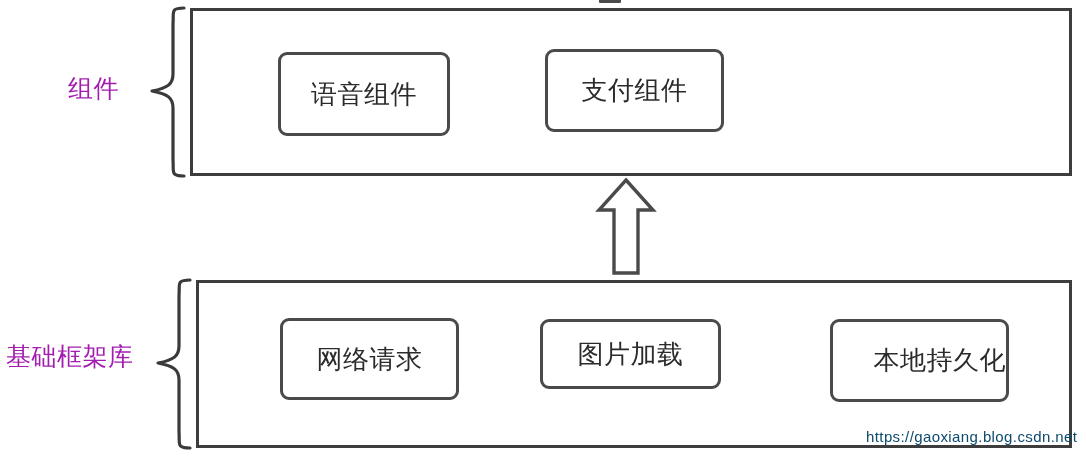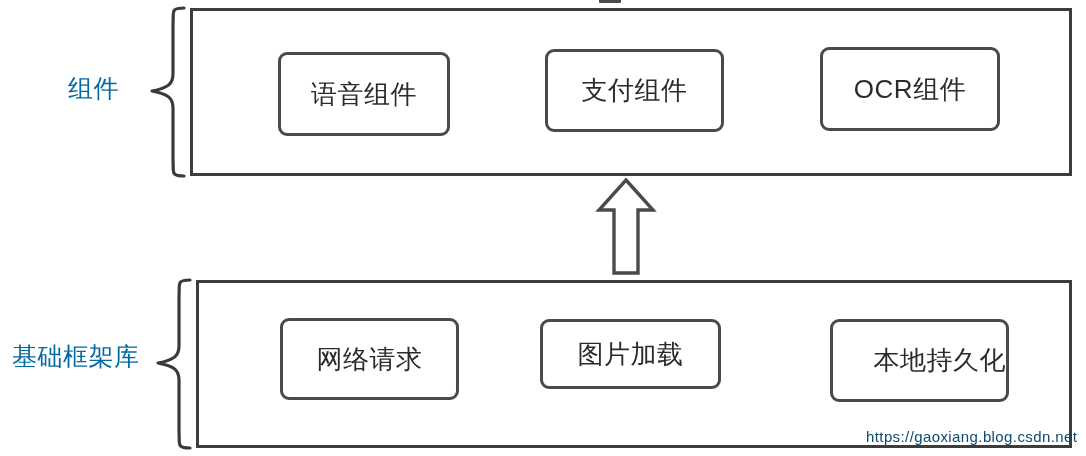--- a/index.html
+++ b/index.html
@@ -15,28 +15,28 @@
     position: relative;
     width: 1086px;
     height: 456px;
     background: #ffffff;
     overflow: hidden;
   }
 
   
   .layer-label {
     position: absolute;
-    color: #0369a1;
+    color: #a21caf;
     font-size: 25px;
     line-height: 1;
     white-space: nowrap;
     letter-spacing: 0.5px;
   }
   #label-components { left: 68px; top: 76px; }
-  #label-foundation { left: 12px; top: 344px; }
+  #label-foundation { left: 6px; top: 344px; }
 
   
   .brace {
     position: absolute;
     overflow: visible;
   }
   .brace path {
     fill: none;
     stroke: #3a3a3a;
     stroke-width: 3.2;
@@ -142,23 +142,20 @@
   <div class="container-box" id="container-components">
 
     <div class="module-box" id="module-voice" style="left:85px; top:41px;">
       <span>语音组件</span>
     </div>
 
     <div class="module-box" id="module-payment" style="left:352px; top:38px;">
       <span>支付组件</span>
     </div>
 
-    <div class="module-box" id="module-ocr" style="left:627px; top:36px;">
-      <span>OCR组件</span>
-    </div>
   </div>
 
   <svg id="flow-arrow" viewBox="0 0 62 100" preserveAspectRatio="none">
     <path d="M 31 4
              L 58 34
              L 43 34
              L 43 97
              L 19 97
              L 19 34
              L 4 34 Z"></path>

